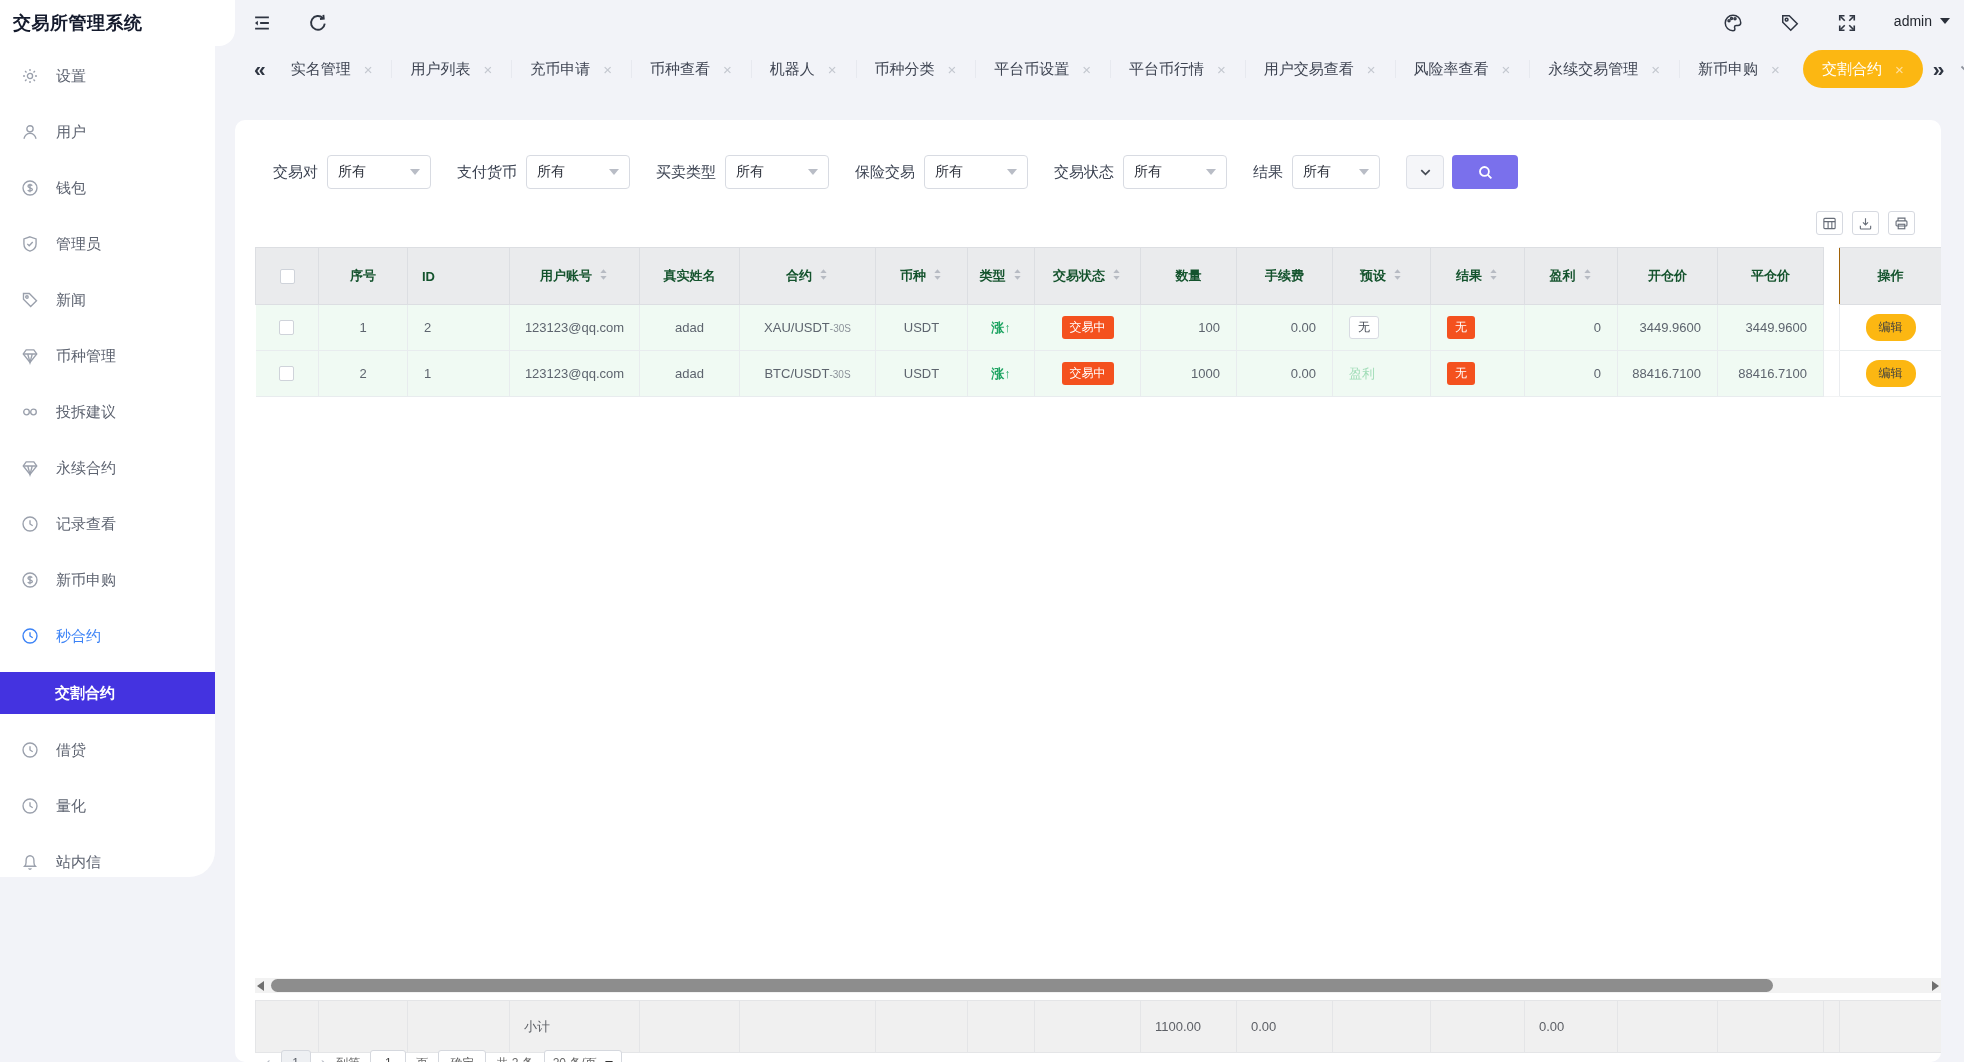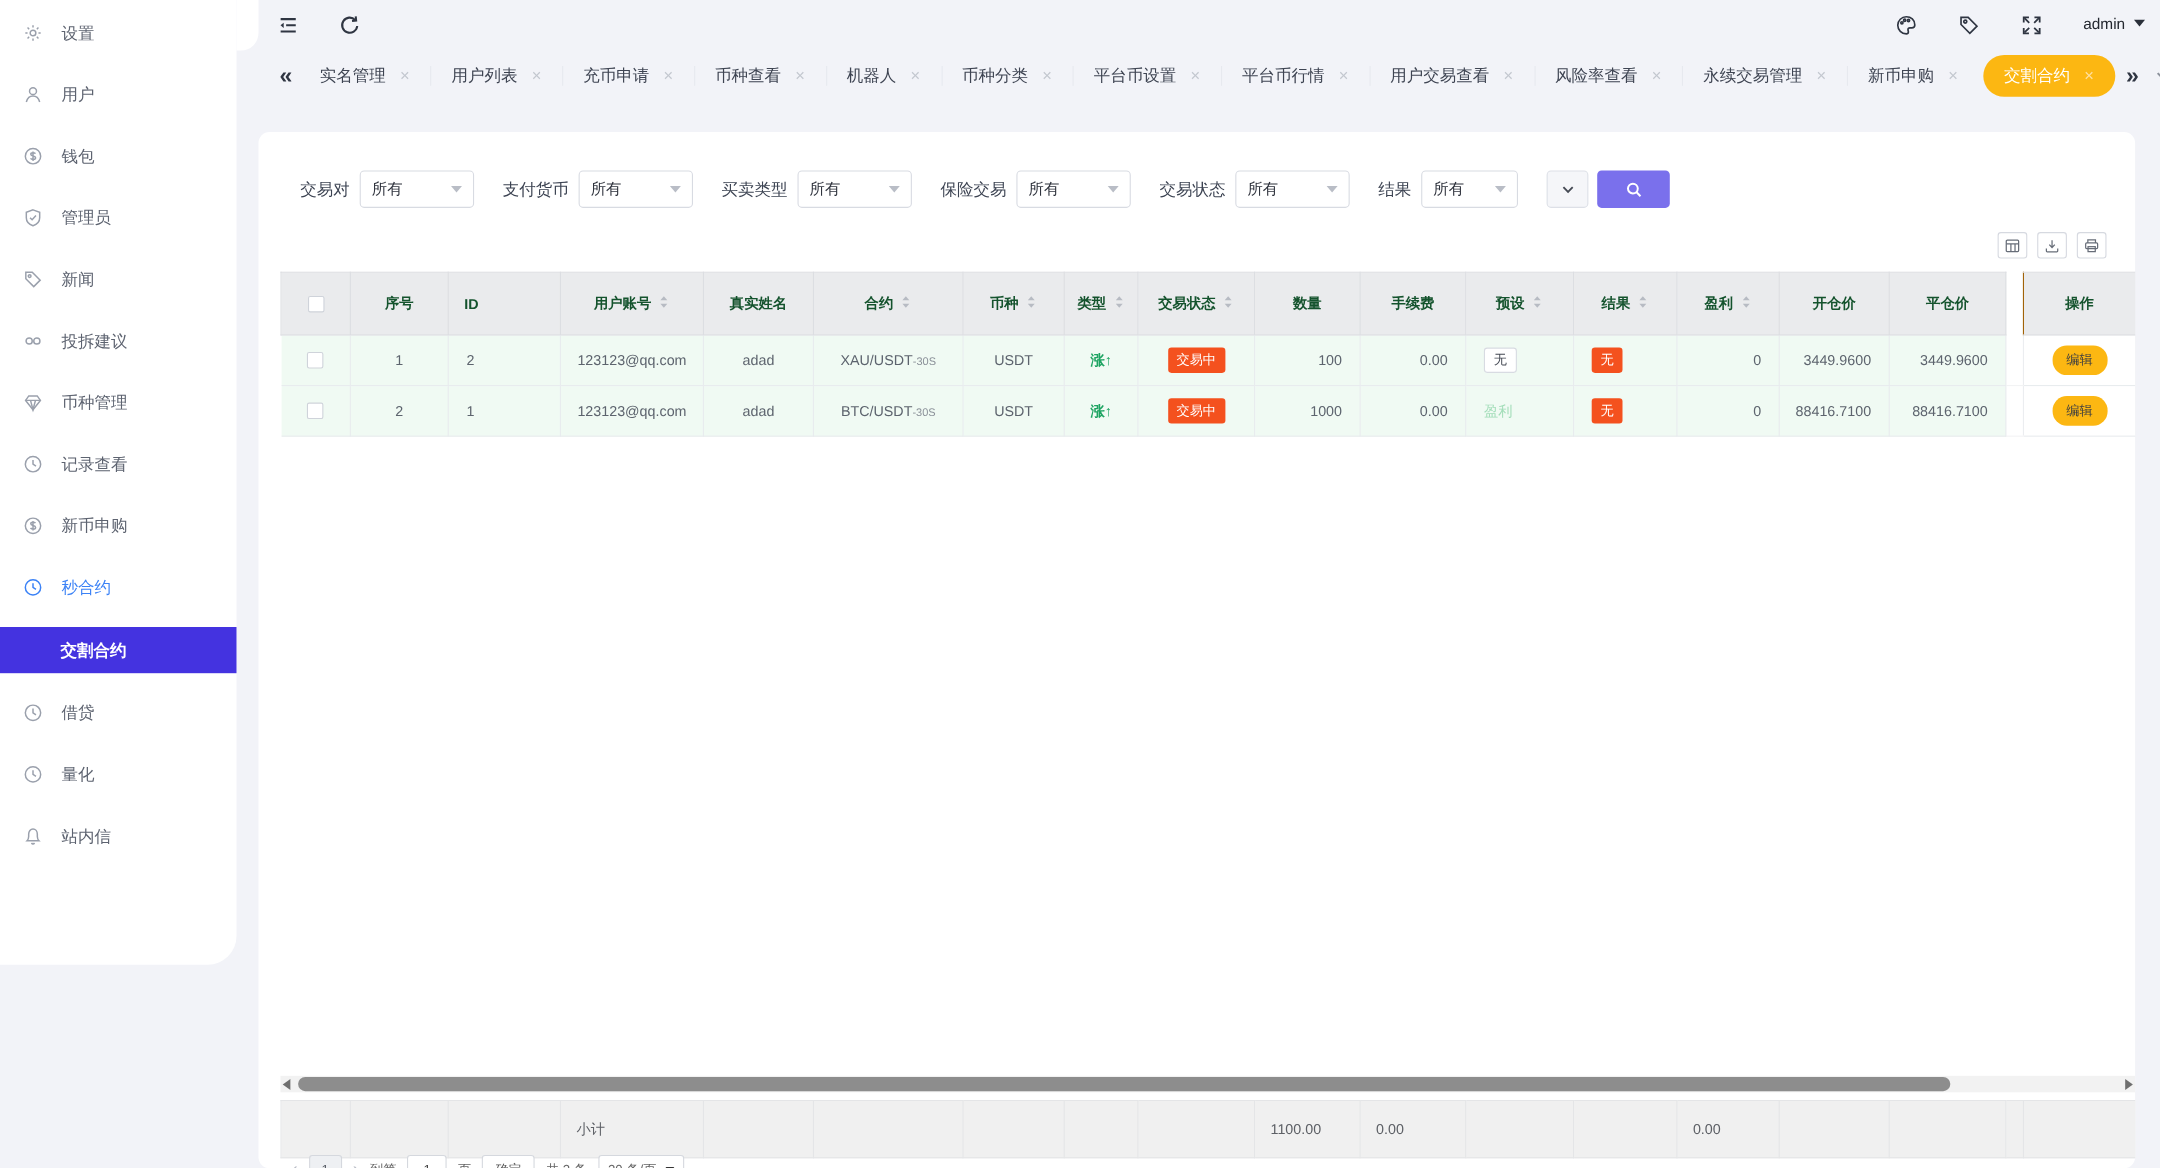--- a/index.html
+++ b/index.html
@@ -90,20 +90,21 @@
   .pg-input{width:36px;height:26px;border:1px solid #d5d8de;border-radius:3px;text-align:center;background:#fff;font-size:12px;color:#444;font-family:inherit}
   .pg-btn{height:26px;padding:0 11px;border:1px solid #d5d8de;background:#fff;border-radius:3px;color:#555;font-size:12px;cursor:pointer;font-family:inherit}
   .pg-select{height:26px;border:1px solid #d5d8de;background:#fff;border-radius:3px;display:flex;align-items:center;gap:8px;padding:0 8px;cursor:pointer}
   .pg-select .caret-down{border-top-color:#333;border-left-width:4px;border-right-width:4px;border-top-width:5px}
 </style>
 </head>
 <body>
 
 <div class="brand-ext"></div>
 <aside class="sidebar">
+  <div class="brand">交易所管理系统</div>
   <nav class="menu" id="menu">
       <div class="menu-item">
         <span class="mi-icon">
           <svg viewBox="0 0 16 16" fill="none" stroke="currentColor" stroke-width="1.2">
             <circle cx="8" cy="8" r="2.3"></circle>
             <path d="M8 1.8v1.8M8 12.4v1.8M1.8 8h1.8M12.4 8h1.8M3.6 3.6l1.3 1.3M11.1 11.1l1.3 1.3M12.4 3.6l-1.3 1.3M4.9 11.1l-1.3 1.3"></path>
           </svg>
         </span>
         <span>设置</span>
       </div>
@@ -139,34 +140,43 @@
           <svg viewBox="0 0 16 16" fill="none" stroke="currentColor" stroke-width="1.2">
             <path d="M2.2 2.2h5.2l6.4 6.4-5.2 5.2-6.4-6.4z"></path>
             <circle cx="5.3" cy="5.3" r="1.1"></circle>
           </svg>
         </span>
         <span>新闻</span>
       </div>
       <div class="menu-item">
         <span class="mi-icon">
           <svg viewBox="0 0 16 16" fill="none" stroke="currentColor" stroke-width="1.2">
+            <path d="M4.6 2.6h6.8L14 6.2 8 13.8 2 6.2z"></path>
+            <path d="M2 6.2h12M6 6.2l2 7.6 2-7.6"></path>
+          </svg>
+        </span>
+        <span>币种管理</span>
+      </div>
+      <div class="menu-item">
+        <span class="mi-icon">
+          <svg viewBox="0 0 16 16" fill="none" stroke="currentColor" stroke-width="1.2">
             <circle cx="4.9" cy="8" r="2.5"></circle>
             <circle cx="11.1" cy="8" r="2.5"></circle>
           </svg>
         </span>
         <span>投拆建议</span>
       </div>
       <div class="menu-item">
         <span class="mi-icon">
           <svg viewBox="0 0 16 16" fill="none" stroke="currentColor" stroke-width="1.2">
             <path d="M4.6 2.6h6.8L14 6.2 8 13.8 2 6.2z"></path>
             <path d="M2 6.2h12M6 6.2l2 7.6 2-7.6"></path>
           </svg>
         </span>
-        <span>币种管理</span>
+        <span>永续合约</span>
       </div>
       <div class="menu-item">
         <span class="mi-icon">
           <svg viewBox="0 0 16 16" fill="none" stroke="currentColor" stroke-width="1.2">
             <circle cx="8" cy="8" r="6.2"></circle>
             <path d="M8 4.6V8l2.4 1.6"></path>
           </svg>
         </span>
         <span>记录查看</span>
       </div>

